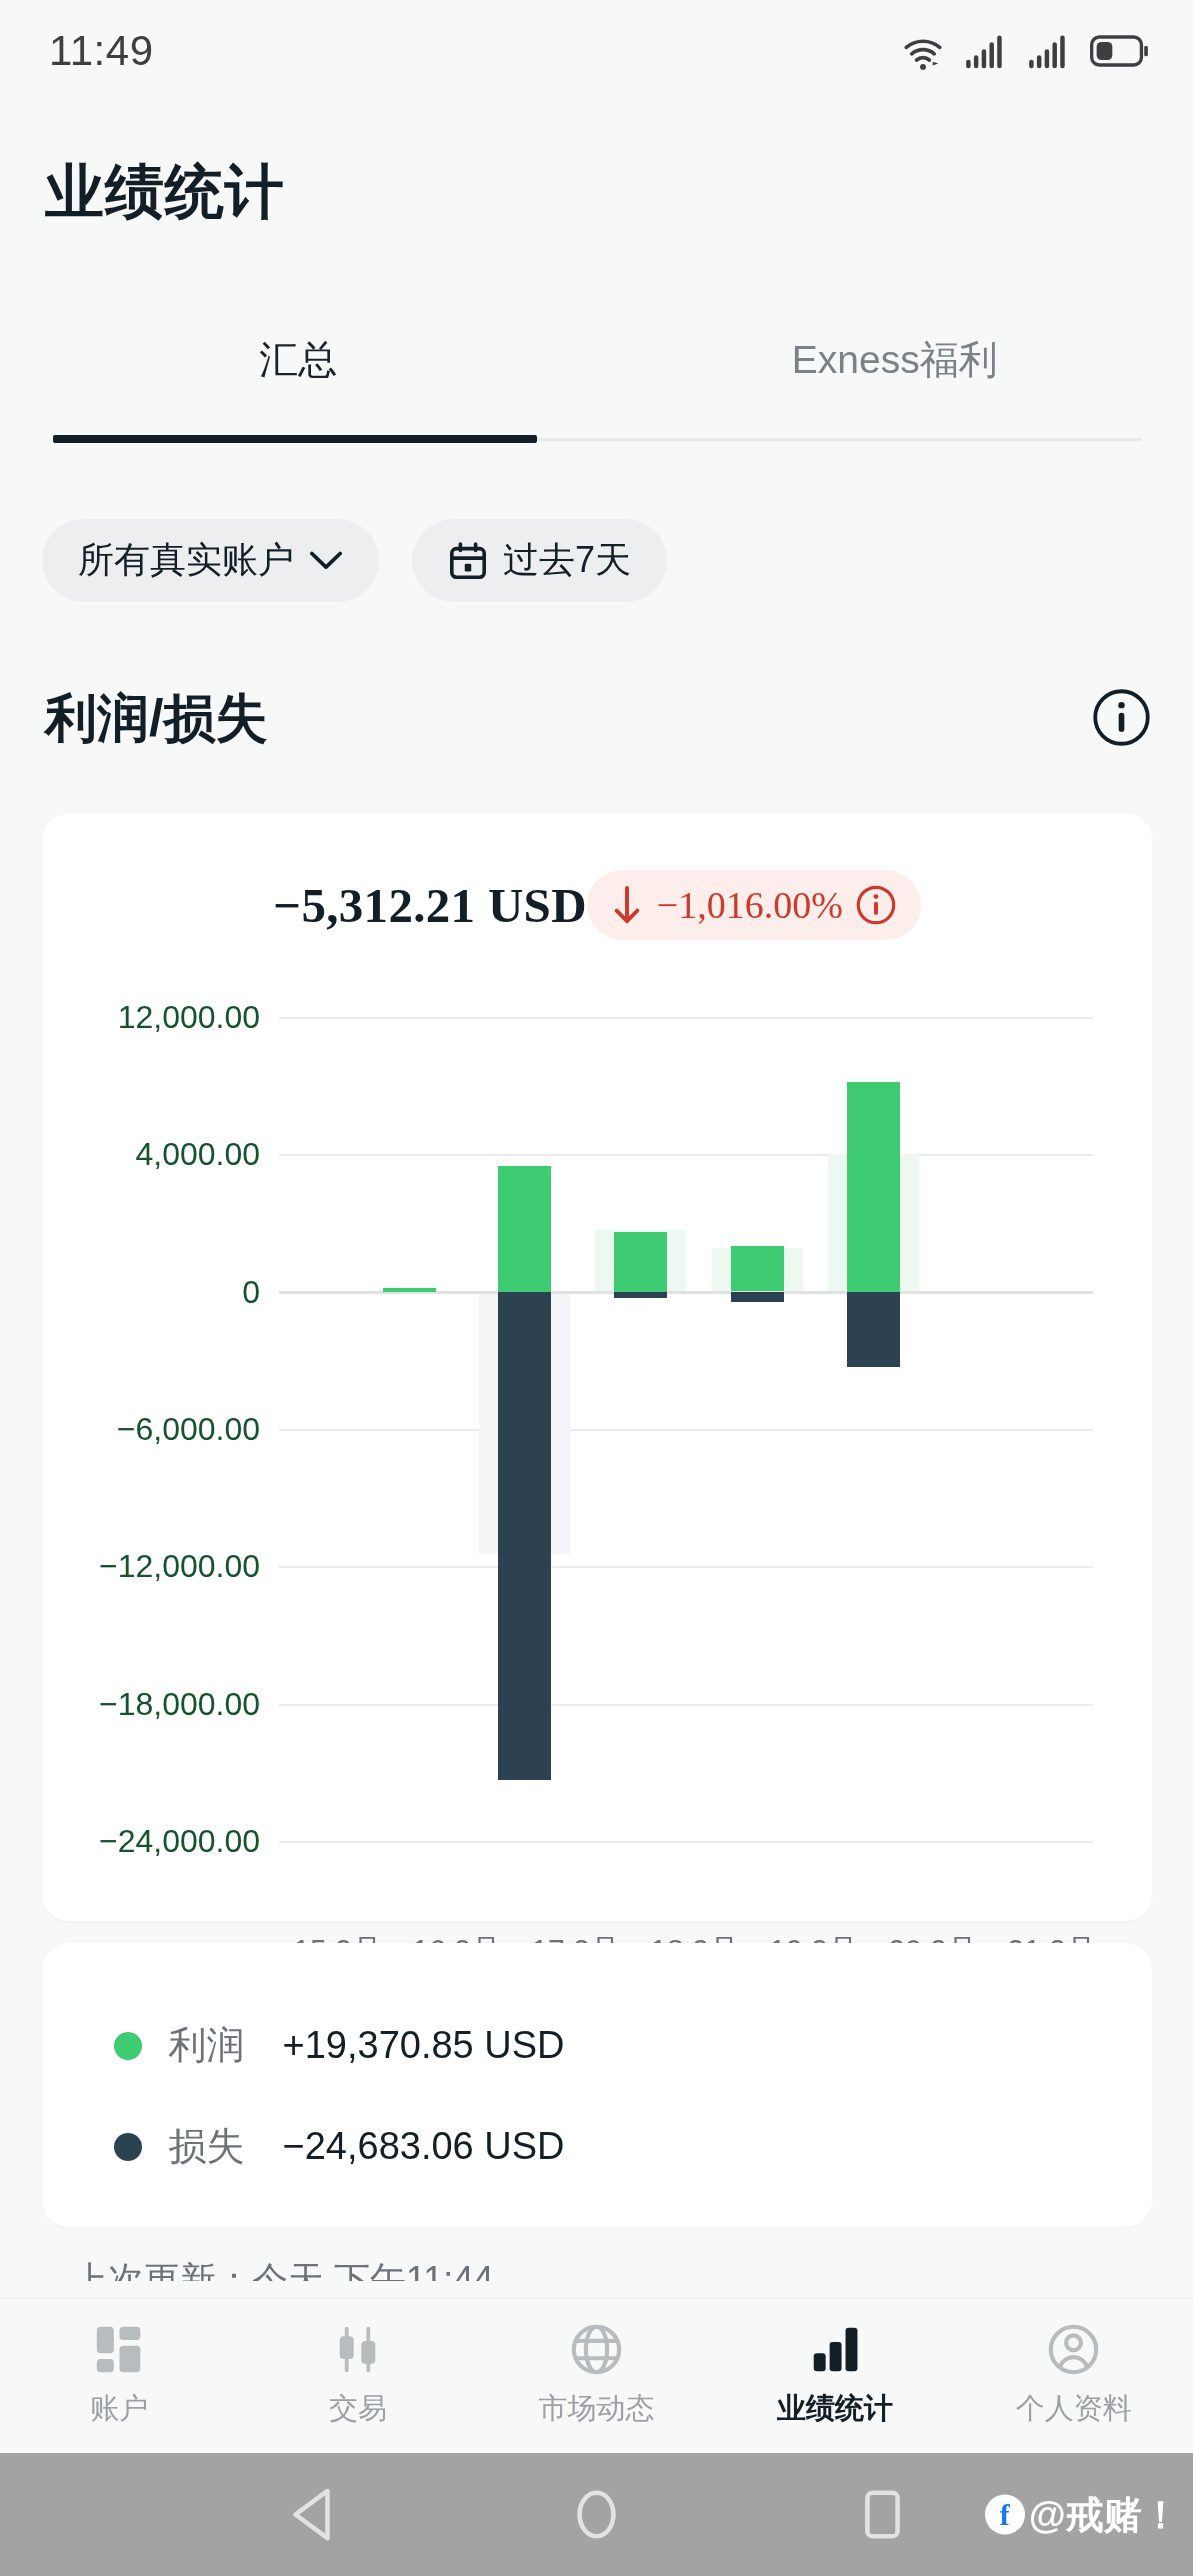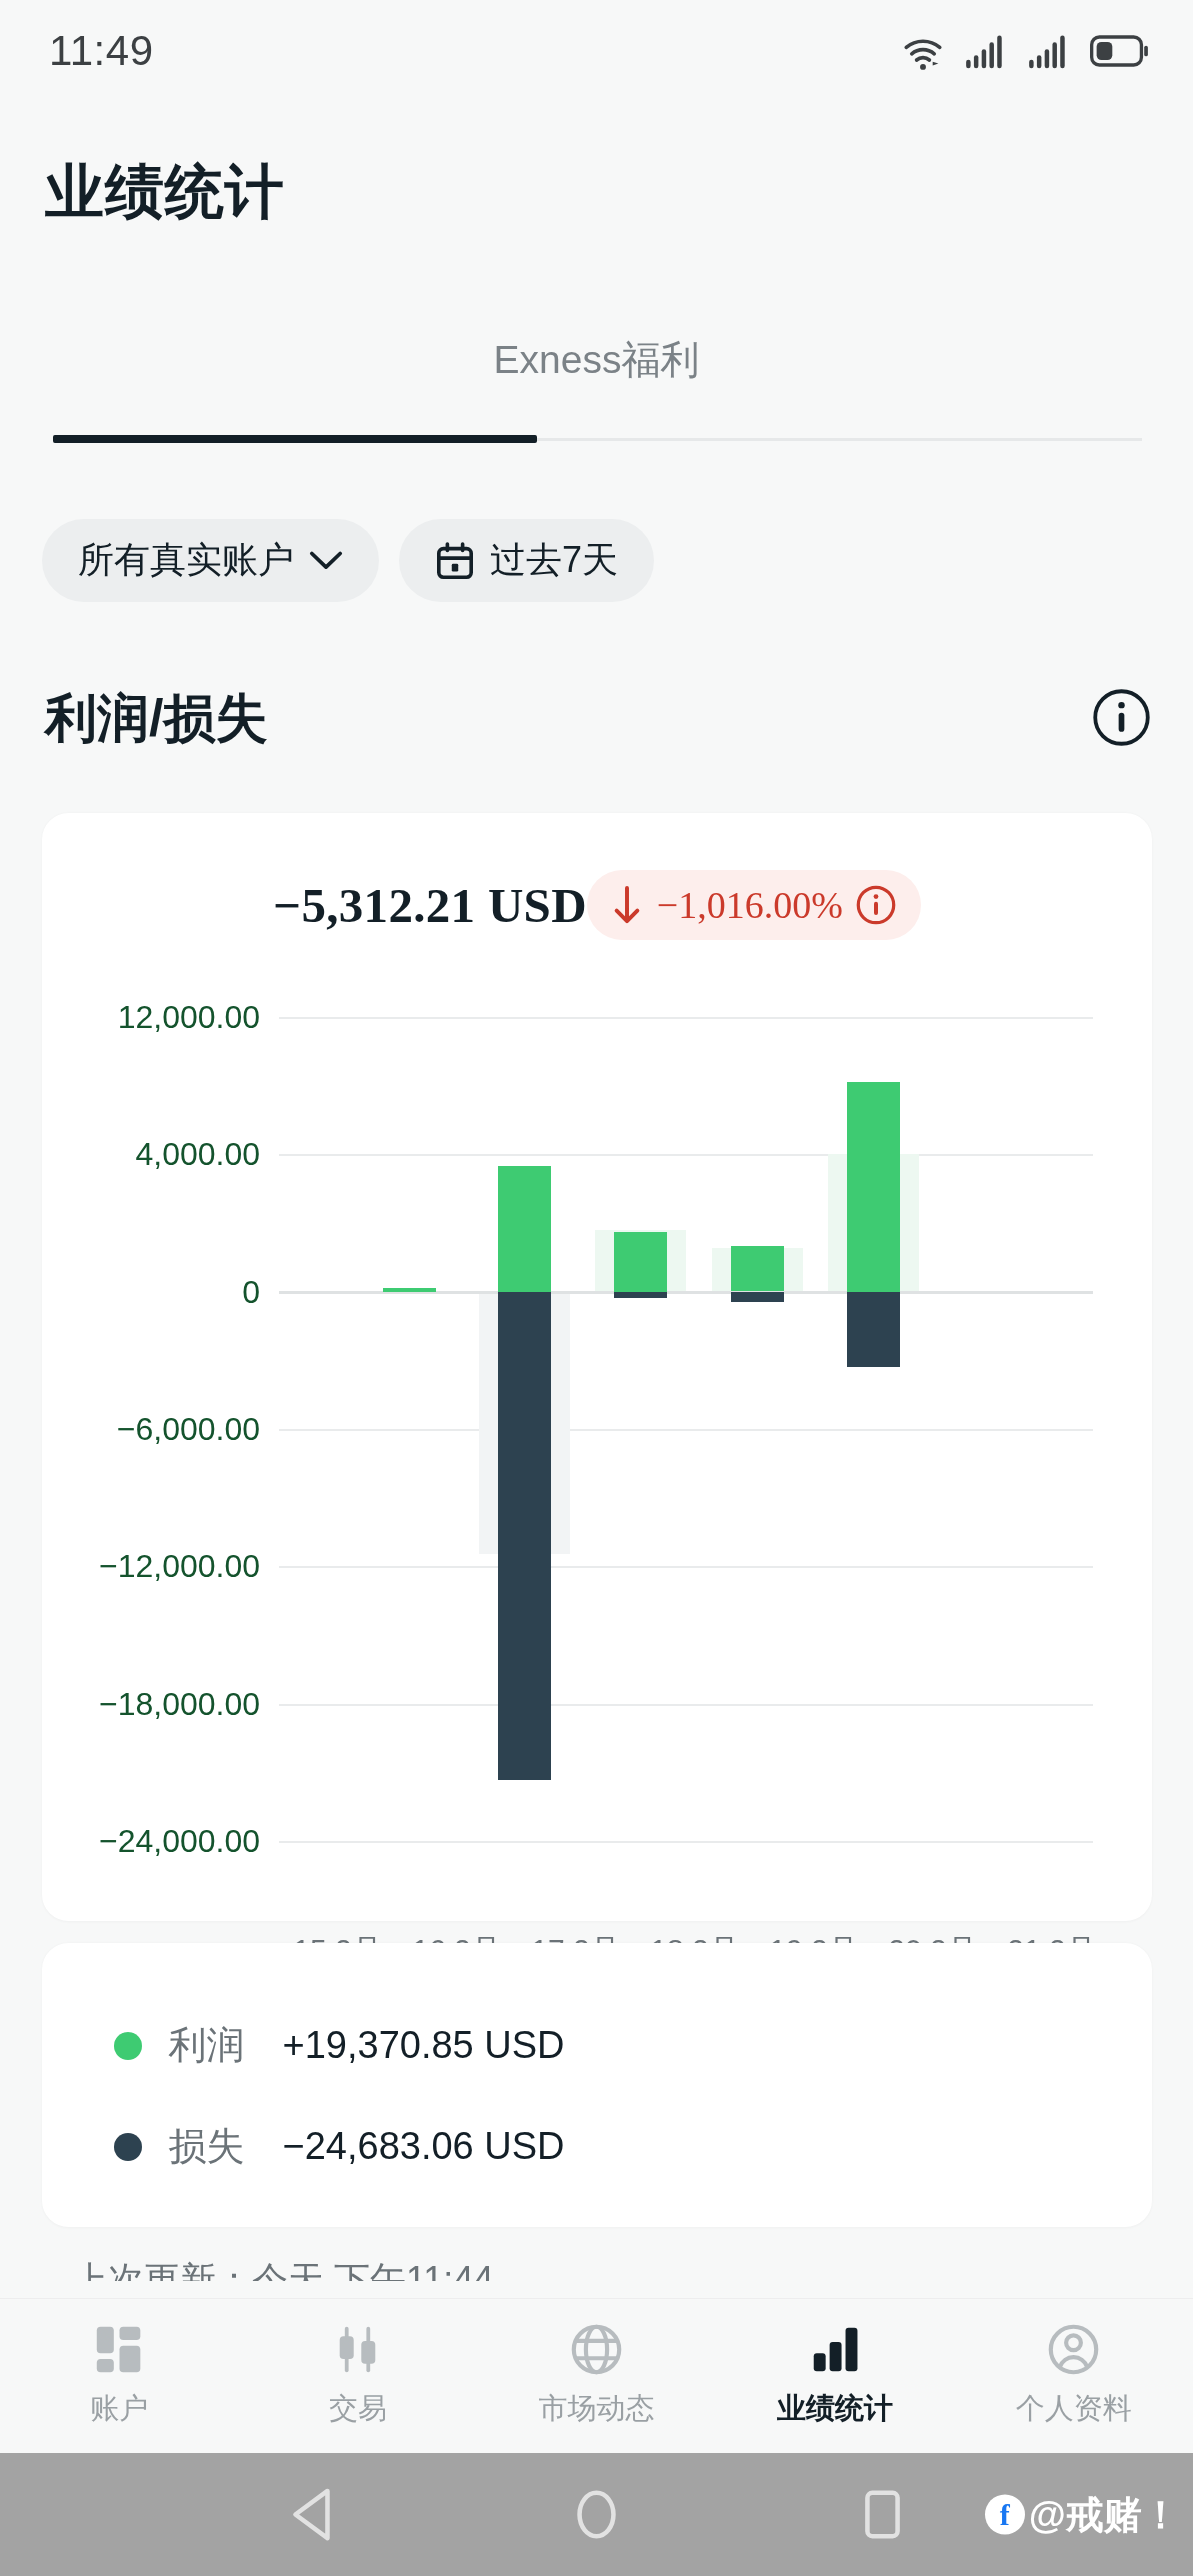--- a/index.html
+++ b/index.html
@@ -41,21 +41,21 @@
   .tab-underline-track {
     position: absolute; top: 438px; left: 53px; width: 1089px; height: 2.8px;
     background: #e6e8e9;
   }
   .tab-underline {
     position: absolute; top: 435px; left: 53px; width: 484px; height: 7.6px;
     background: #131f27; border-radius: 1.9px;
   }
 
   
-  .chips { position: absolute; top: 519px; left: 42px; display: flex; gap: 20px; }
+  .chips { position: absolute; top: 519px; left: 42px; display: flex; gap: 33px; }
   .chip {
     height: 83px; border-radius: 42px; background: #eceeef;
     display: flex; align-items: center; padding: 0 36px; gap: 15px;
     font-size: 36px; color: #131f27;
   }
   .chip svg { display: block; }
 
   
   .section-head {
     position: absolute; top: 672px; left: 45px; width: 1106px;
@@ -190,20 +190,21 @@
           <rect x="3.6" y="3.6" width="8.5" height="9.8" rx="2.6" fill="#3c4043"></rect>
           <rect x="29.4" y="5.6" width="2" height="5.8" rx="1" fill="#3c4043"></rect>
         </svg>
       </span>
     </div>
   </div>
 
   <div class="page-title">业绩统计</div>
 
   <div class="tabs">
+    <div class="tab active">汇总</div>
     <div class="tab inactive">Exness福利</div>
   </div>
   <div class="tab-underline-track"></div>
   <div class="tab-underline"></div>
 
   <div class="chips">
     <div class="chip">
       <span>所有真实账户</span>
       <span>
         <svg width="34" height="21" viewBox="0 0 18 11">

